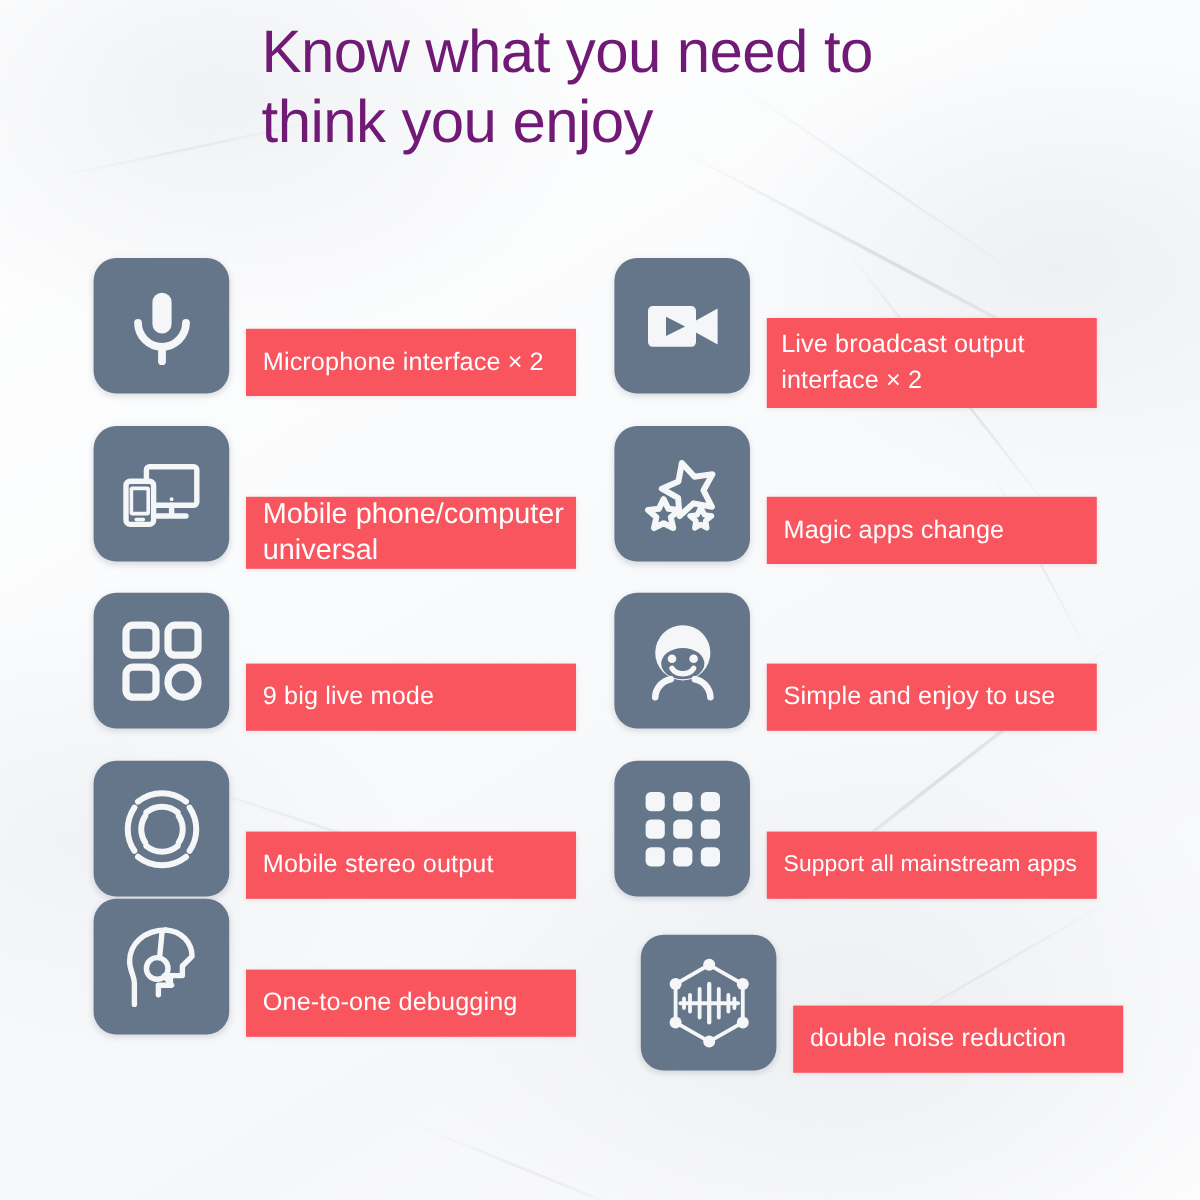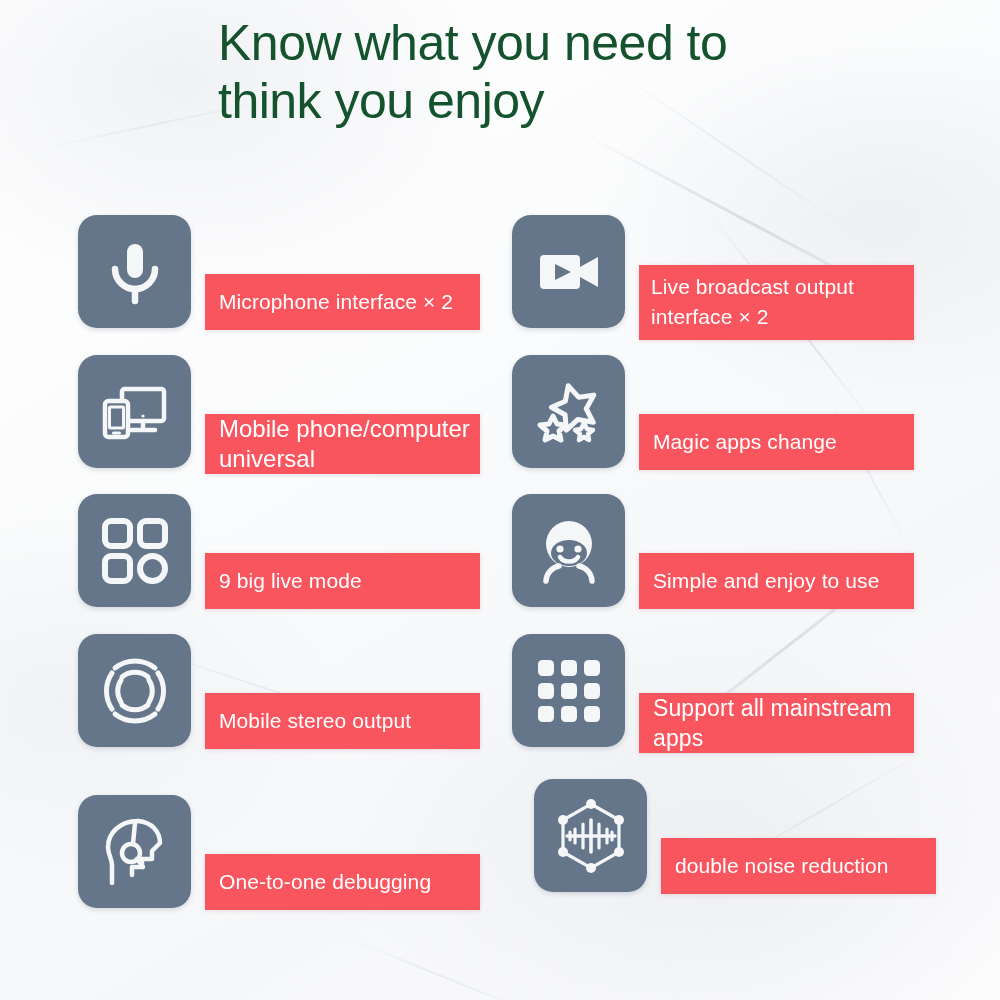--- a/index.html
+++ b/index.html
@@ -39,21 +39,21 @@
   
   .headline {
     position: absolute;
     left: 218px;
     top: 14px;
     width: 620px;
     font-size: 50px;
     line-height: 58px;
     font-weight: 400;
     letter-spacing: -0.5px;
-    color: #14532d;
+    color: #701a75;
     white-space: pre-line;
   }
 
   
   .grid {
     position: absolute;
     left: 0; top: 0;
     width: 892px; height: 1000px;
   }
 
@@ -100,21 +100,21 @@
 
   .bar-label {
     color: #ffffff;
     font-size: 21px;
     line-height: 30px;
     font-weight: 400;
     letter-spacing: 0.1px;
     white-space: pre-line;
   }
   .bar-label.small { font-size: 24px; letter-spacing: 0px; }
-  .bar-label.med   { font-size: 23px; }
+  .bar-label.med   { font-size: 19px; }
 </style>
 </head>
 <body>
 
 <div class="marble-bg">
   <div class="vein" style="left:560px; top:120px; width:430px; height:3px; transform:rotate(28deg);"></div>
   <div class="vein soft" style="left:600px; top:60px; width:330px; height:2px; transform:rotate(34deg);"></div>
   <div class="vein" style="left:700px; top:200px; width:300px; height:2px; transform:rotate(52deg);"></div>
   <div class="vein soft" style="left:30px; top:150px; width:260px; height:2px; transform:rotate(-12deg);"></div>
   <div class="vein" style="left:640px; top:760px; width:380px; height:3px; transform:rotate(-38deg);"></div>
@@ -254,21 +254,21 @@
       <rect x="2" y="48" width="16" height="16" rx="4.5"></rect>
       <rect x="25" y="48" width="16" height="16" rx="4.5"></rect>
       <rect x="48" y="48" width="16" height="16" rx="4.5"></rect>
     </svg>
         </span>
       </div>
       <div class="bar">
         <span class="bar-label med">Support all mainstream apps</span>
       </div>
     </div>
-    <div class="feature col-left" style="top: 795px;">
+    <div class="feature col-left" style="top: 749px;">
       <div class="tile">
         <span>
           <svg width="74" height="74" viewBox="0 0 74 74" fill="none" stroke="#f4f6f8" stroke-width="4.5" stroke-linecap="round" stroke-linejoin="round">
       <path d="M40 6 C22 6 10 18 10 32 C10 40 14 44 14 50 L14 68"></path>
       <path d="M40 6 C54 7 62 17 62 28 L54 36 L54 44 L44 44 L44 52 L34 52 L34 60"></path>
       <circle cx="33" cy="38" r="9"></circle>
       <line x1="37" y1="8" x2="35" y2="29"></line>
       <line x1="39" y1="44" x2="45" y2="52"></line>
     </svg>
         </span>

